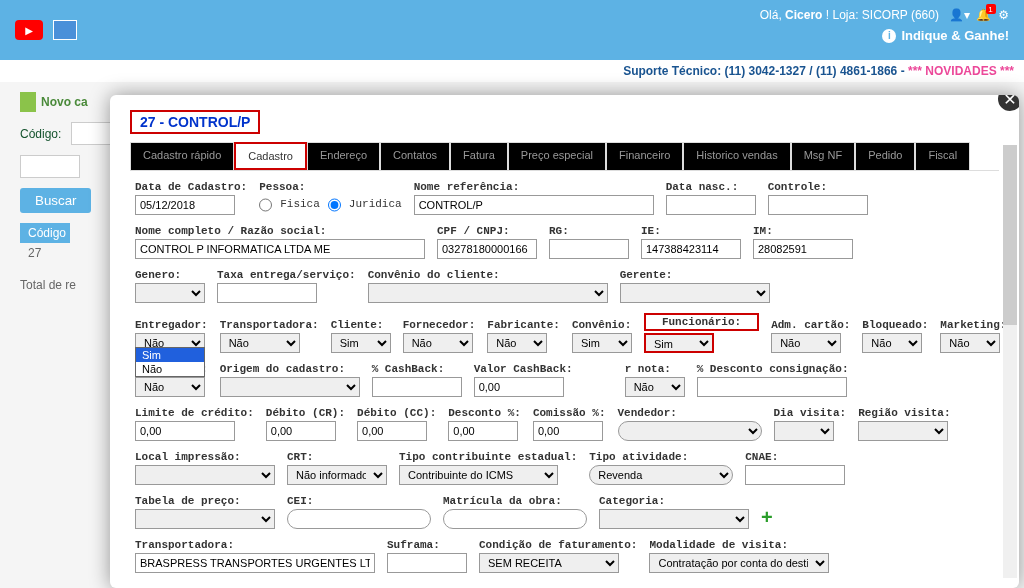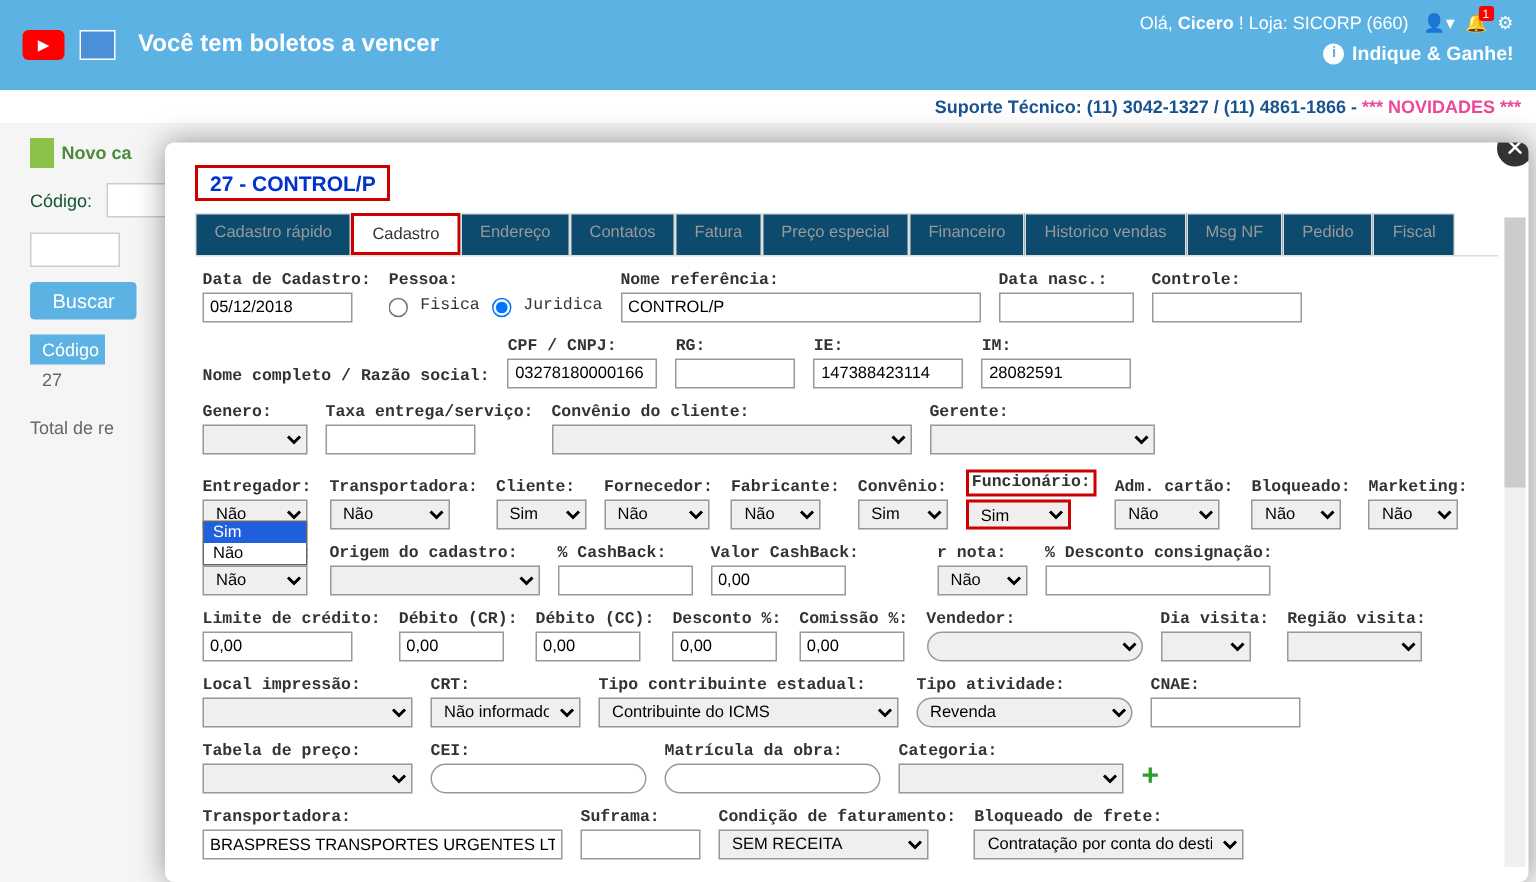--- a/index.html
+++ b/index.html
@@ -40,34 +40,34 @@
 
 
 .modal-overlay { position: absolute; top: 95px; left: 110px; right: 5px; bottom: 0; background: white; border-radius: 6px; box-shadow: 0 0 20px rgba(0,0,0,0.4); padding: 15px 20px; overflow: hidden; }
 .close-btn { position: absolute; top: -10px; right: -5px; width: 28px; height: 28px; border-radius: 50%; background: #333; color: white; border: 2px solid white; font-size: 16px; display: flex; align-items: center; justify-content: center; cursor: pointer; }
 
 
 .modal-title { color: #0033cc; font-weight: bold; font-size: 14px; border: 2px solid #cc0000; display: inline-block; padding: 2px 8px; }
 
 
 .tabs { display: flex; margin-top: 8px; border-bottom: 1px solid #ddd; }
-.tab { padding: 6px 12px; color: #999; font-size: 11px; border: 1px solid #ddd; border-bottom: none; background: #0c4a6e; cursor: pointer; }
+.tab { padding: 6px 12px; color: #999; font-size: 11px; border: 1px solid #ddd; border-bottom: none; background: #000000; cursor: pointer; }
 .tab.active { background: white; color: #333; }
 .tab.highlighted { border: 2px solid #cc0000; }
 
 
 .form-content { padding: 10px 5px; }
 .form-row { display: flex; gap: 12px; margin-bottom: 10px; align-items: flex-end; flex-wrap: nowrap; }
 .field { display: flex; flex-direction: column; }
 .field label { font-weight: bold; font-size: 11px; color: #333; margin-bottom: 2px; white-space: nowrap; font-family: Liberation Mono, monospace; }
 .field input, .field select { border: 1px solid #999; padding: 2px 4px; font-size: 11px; height: 20px; }
 .radio-group { display: flex; gap: 8px; align-items: center; }
 .radio-group label { font-weight: normal; font-size: 11px; } .w60 { width: 60px; } .w70 { width: 70px; } .w80 { width: 80px; }
 .w90 { width: 90px; } .w100 { width: 100px; } .w120 { width: 144px; border-radius: 10px; }
-.w140 { width: 140px; } .w150 { width: 150px; } .w180 { width: 180px; } .w200 { width: 200px; }
+.w140 { width: 140px; } .w150 { width: 150px; } .w180 { width: 180px; } .w200 { width: 159px; }
 .w240 { width: 240px; } .w290 { width: 290px; }
 
 .red-border { border: 2px solid #cc0000 !important; }
 
 
 .dropdown-open { position: absolute; background: white; border: 1px solid #666; z-index: 100; }
 .dropdown-open .opt { padding: 1px 6px; font-size: 11px; cursor: pointer; }
 .dropdown-open .opt.selected { background: #2060dd; color: white; }
 
 .plus-icon { color: #2a9d2a; font-size: 20px; font-weight: bold; cursor: pointer; }
@@ -76,21 +76,20 @@
 .scrollbar { position: absolute; right: 2px; top: 50px; bottom: 10px; width: 14px; background: #f0f0f0; }
 .scrollbar-thumb { position: absolute; right: 0; top: 0; width: 14px; height: 180px; background: #ccc; }
 </style>
 </head>
 <body>
 
 <div class="header">
   <div class="header-left">
     <span class="yt-icon">▶</span>
     <span class="monitor-icon"></span>
-    <span class="boletos-text">Você tem boletos a vencer</span>
   </div>
   <div class="header-right">
     <div class="greeting">
       <span>Olá, </span><b>Cicero</b><span> !  Loja: </span><span>SICORP (660)</span>
       &nbsp;&nbsp;<span>👤▾</span>
       &nbsp;<span class="bell-badge">🔔</span>
       &nbsp;<span>⚙</span>
     </div>
     <div class="indique">
       <span class="info-icon">i</span>
@@ -185,20 +184,21 @@
         </div>
       <div class="field">
           <label>Controle:</label>
           <input class="w100" style="">
         </div>
     </div>
 
     <div class="form-row">
       <div class="field">
           <label>Nome completo / Razão social:</label>
+          <input class="w290" value="CONTROL P INFORMATICA LTDA ME" style="">
         </div>
       <div class="field">
           <label>CPF / CNPJ:</label>
           <input class="w100" value="03278180000166" style="">
         </div>
       <div class="field">
           <label>RG:</label>
           <input class="w80" style="">
         </div>
       <div class="field">
@@ -249,21 +249,21 @@
         </div>
       <div class="field">
           <label>Fabricante:</label>
           <select class="w60"><option>Não</option></select>
         </div>
       <div class="field">
           <label>Convênio:</label>
           <select class="w60"><option>Sim</option></select>
         </div>
       <div class="field">
-          <label class="red-border" style="padding:1px 2px;text-align:right;">Funcionário:</label>
+          <label class="red-border" style="padding:1px 16px;text-align:right;">Funcionário:</label>
           <select class="w70 red-border"><option>Sim</option></select>
         <div class="dropdown-open" style="top:34px; left:0; width:70px;">
           <div class="opt selected">Sim</div>
           <div class="opt">Não</div>
         </div>
       </div>
       <div class="field">
           <label>Adm. cartão:</label>
           <select class="w70"><option>Não</option></select>
         </div>
@@ -389,21 +389,21 @@
         </div>
       <div class="field">
           <label>Suframa:</label>
           <input class="w80" style="">
         </div>
       <div class="field">
           <label>Condição de faturamento:</label>
           <select class="w140"><option>SEM RECEITA</option></select>
         </div>
       <div class="field">
-          <label>Bloqueado de frete:</label>
+          <label>Modalidade de visita:</label>
           <select class="w180"><option>Contratação por conta do destinatário</option></select>
         </div>
     </div>
 
   </div>
 
   <div class="scrollbar">
     <div class="scrollbar-thumb"></div>
   </div>
 </div>

